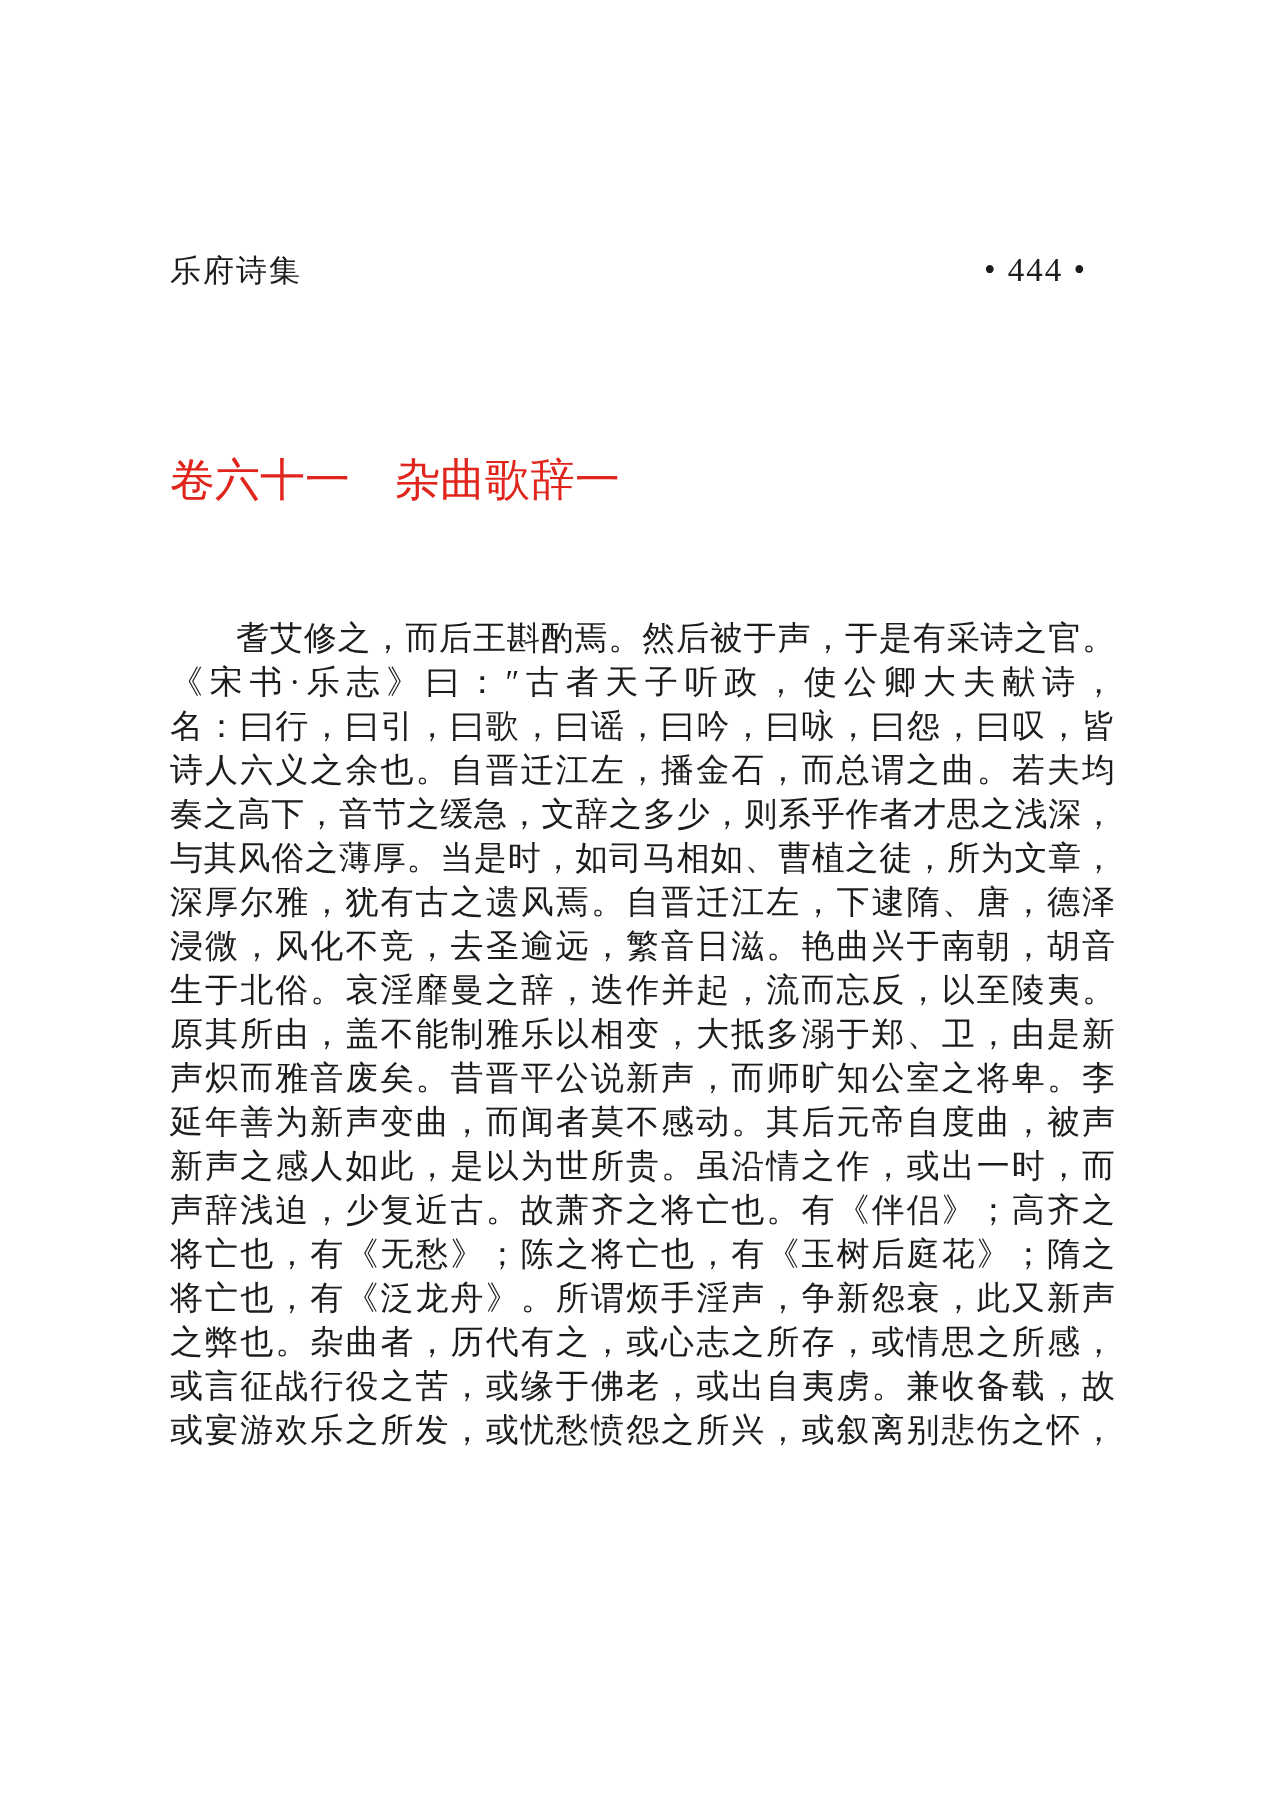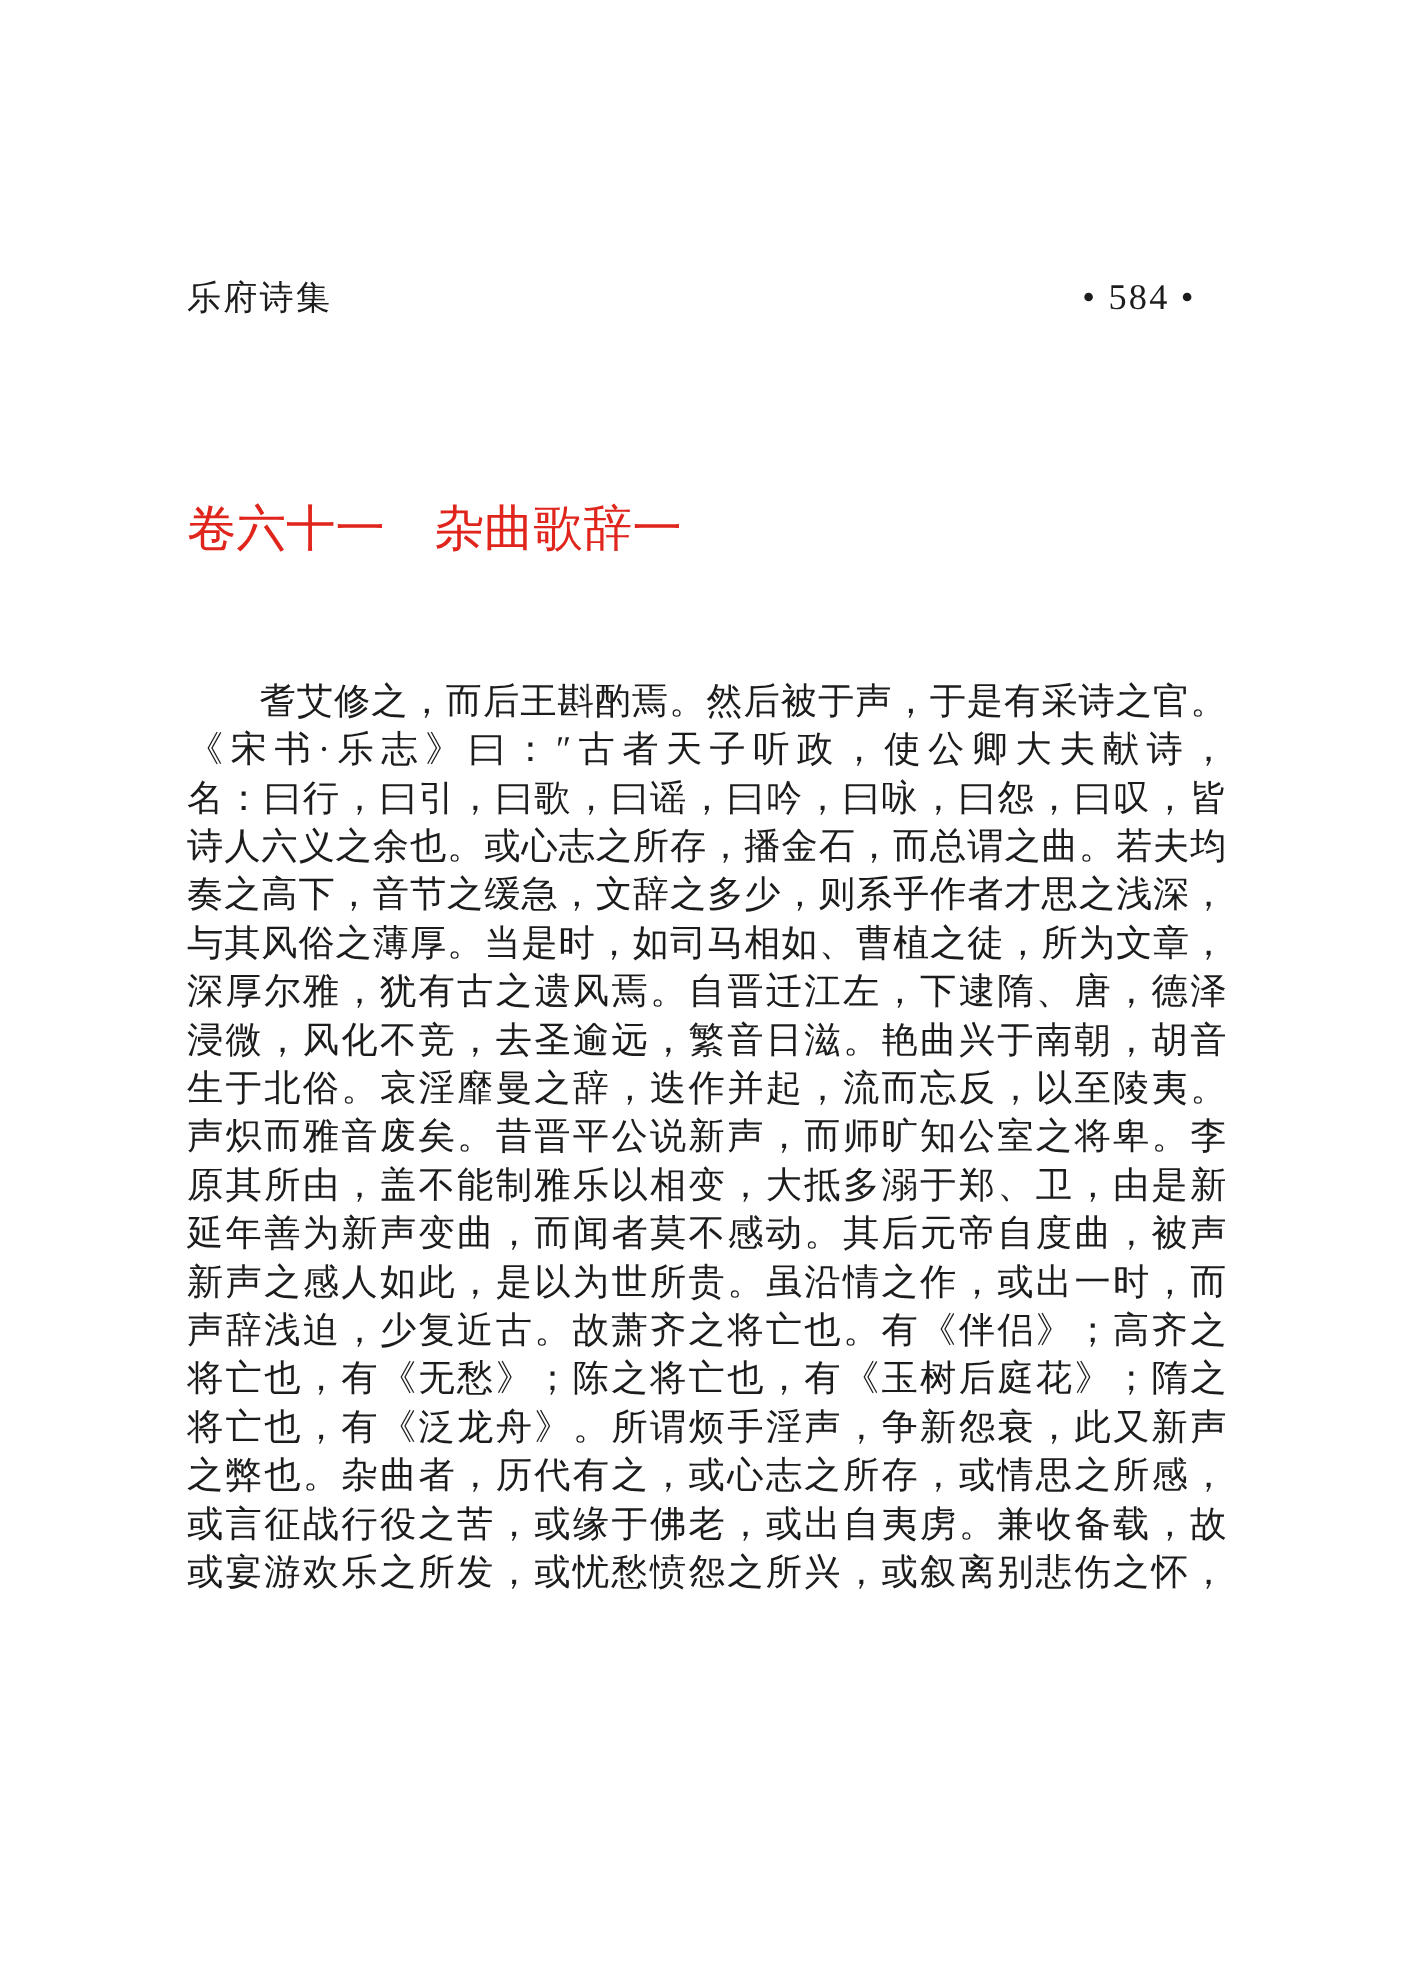--- a/index.html
+++ b/index.html
@@ -65,37 +65,37 @@
   }
 </style>
 </head>
 <body>
 
 <div class="page" style="--page-bg: #ffffff; --text-black: #1c1c1c; --title-red: #e0251c;">
   <div class="content">
 
     <div class="running-header">
       <span class="book-title">乐府诗集</span>
-      <span class="page-number">• 584 •</span>
+      <span class="page-number">• 444 •</span>
     </div>
 
     <div class="chapter-title">卷六十一　杂曲歌辞一</div>
 
     <div class="body-text">
         <div class="text-line">耆艾修之，而后王斟酌焉。然后被于声，于是有采诗之官。周</div>
         <div class="text-line">《宋书·乐志》曰：″古者天子听政，使公卿大夫献诗，</div>
         <div class="text-line">名：曰行，曰引，曰歌，曰谣，曰吟，曰咏，曰怨，曰叹，皆</div>
-        <div class="text-line">诗人六义之余也。或心志之所存，播金石，而总谓之曲。若夫均</div>
+        <div class="text-line">诗人六义之余也。自晋迁江左，播金石，而总谓之曲。若夫均</div>
         <div class="text-line">奏之高下，音节之缓急，文辞之多少，则系乎作者才思之浅深，</div>
         <div class="text-line">与其风俗之薄厚。当是时，如司马相如、曹植之徒，所为文章，</div>
         <div class="text-line">深厚尔雅，犹有古之遗风焉。自晋迁江左，下逮隋、唐，德泽</div>
         <div class="text-line">浸微，风化不竞，去圣逾远，繁音日滋。艳曲兴于南朝，胡音</div>
         <div class="text-line">生于北俗。哀淫靡曼之辞，迭作并起，流而忘反，以至陵夷。</div>
+        <div class="text-line">原其所由，盖不能制雅乐以相变，大抵多溺于郑、卫，由是新</div>
         <div class="text-line">声炽而雅音废矣。昔晋平公说新声，而师旷知公室之将卑。李</div>
-        <div class="text-line">原其所由，盖不能制雅乐以相变，大抵多溺于郑、卫，由是新</div>
         <div class="text-line">延年善为新声变曲，而闻者莫不感动。其后元帝自度曲，被声</div>
         <div class="text-line">新声之感人如此，是以为世所贵。虽沿情之作，或出一时，而</div>
         <div class="text-line">声辞浅迫，少复近古。故萧齐之将亡也。有《伴侣》；高齐之</div>
         <div class="text-line">将亡也，有《无愁》；陈之将亡也，有《玉树后庭花》；隋之</div>
         <div class="text-line">将亡也，有《泛龙舟》。所谓烦手淫声，争新怨衰，此又新声</div>
         <div class="text-line">之弊也。杂曲者，历代有之，或心志之所存，或情思之所感，</div>
         <div class="text-line">或言征战行役之苦，或缘于佛老，或出自夷虏。兼收备载，故</div>
         <div class="text-line">或宴游欢乐之所发，或忧愁愤怨之所兴，或叙离别悲伤之怀，</div>
       </div>
 

